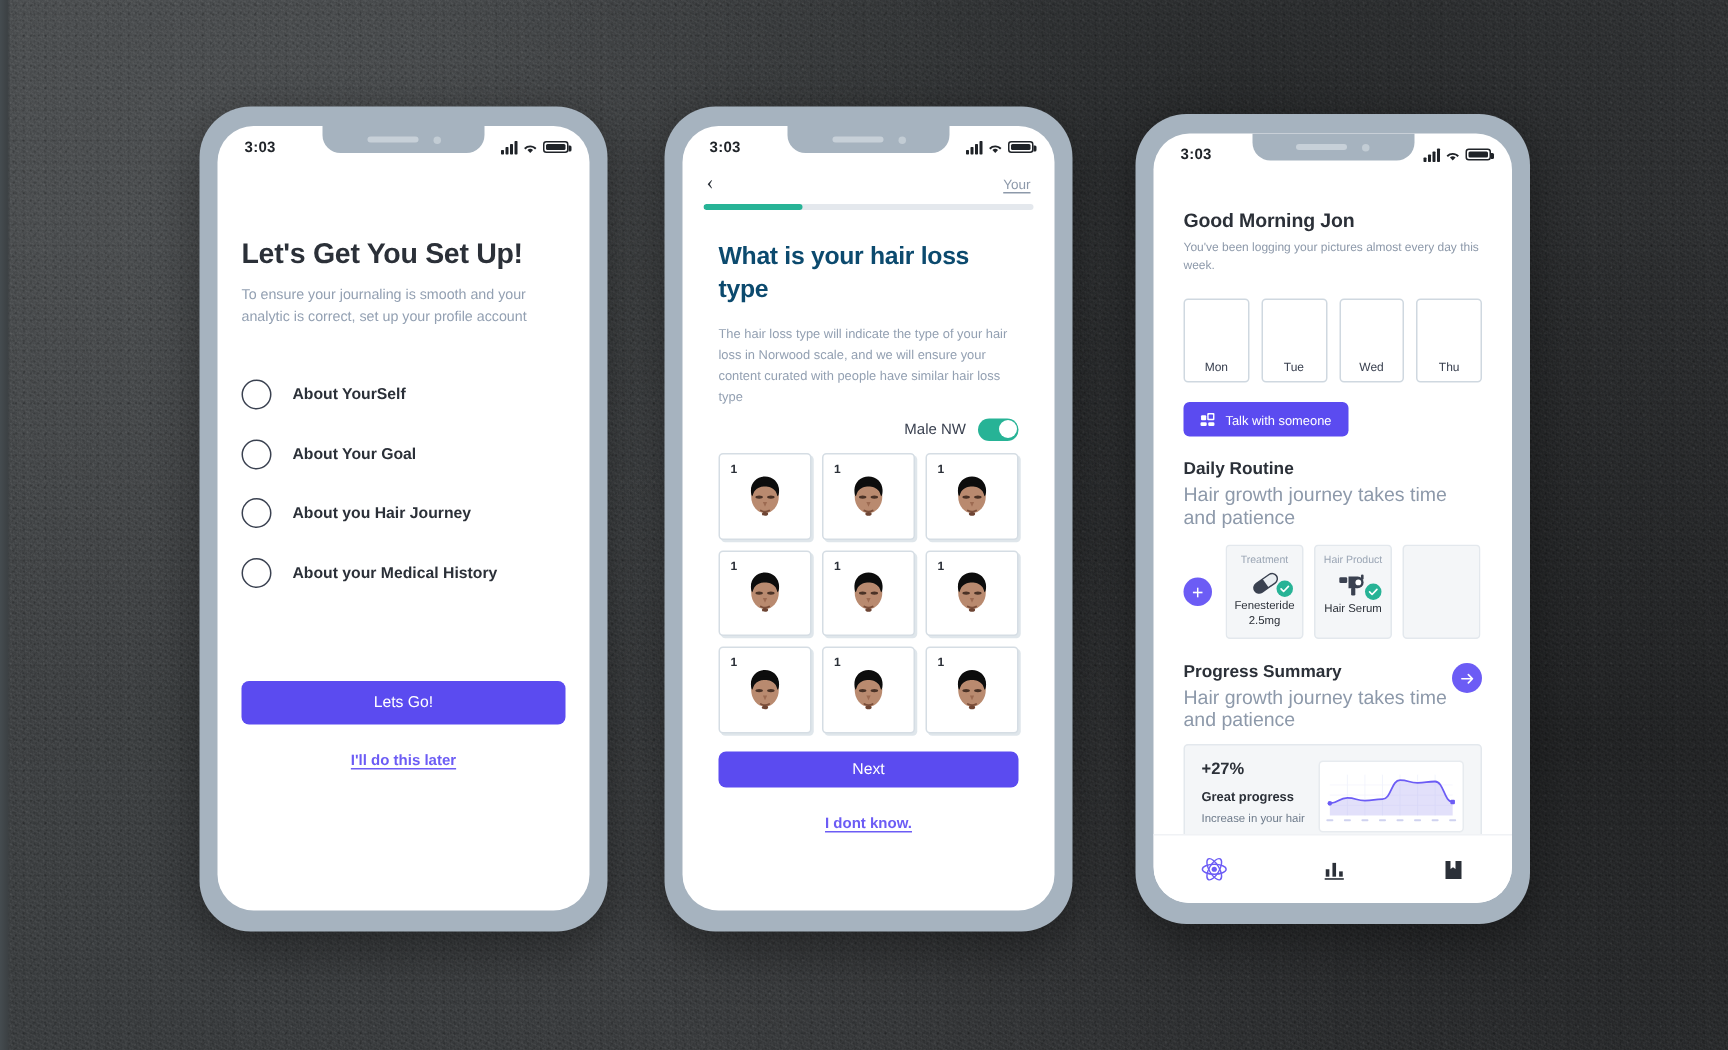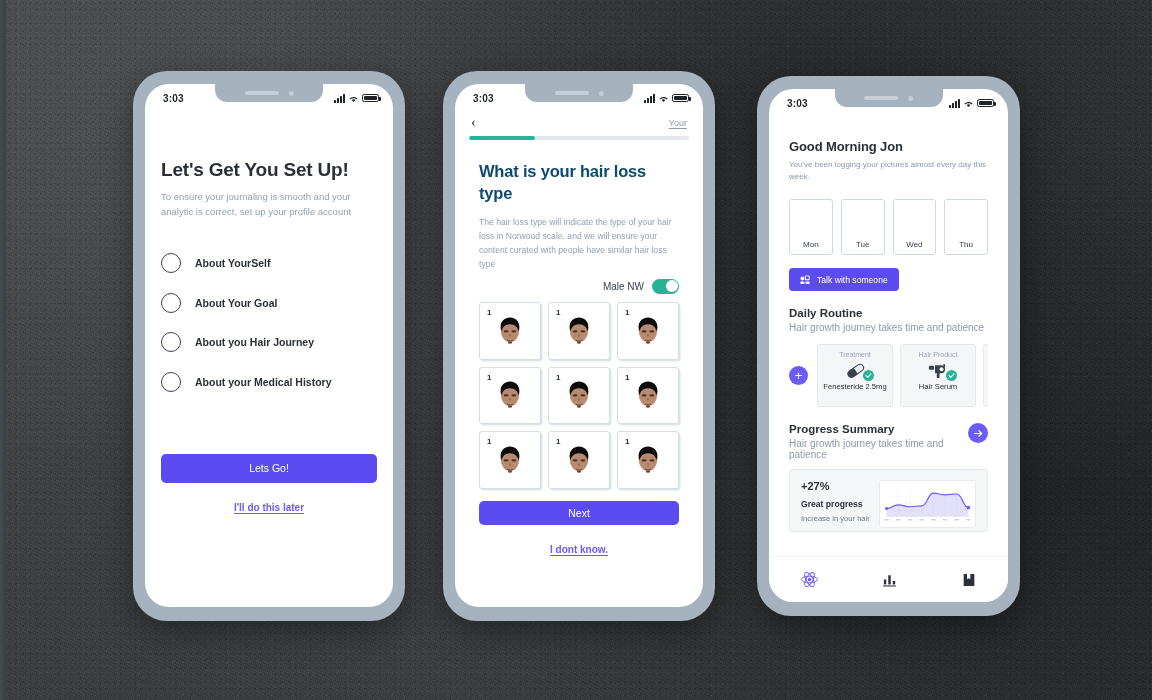--- a/index.html
+++ b/index.html
@@ -139,30 +139,30 @@
     display:flex; align-items:flex-end; justify-content:center; padding-bottom:5px;
     background:#fff; cursor:pointer;
   }
   .day span{ font-size:8px; color:#3a4150;}
   .talk-btn{
     margin-top:13px; display:inline-flex; align-items:center; gap:6px;
     background:#5b4bf0; color:#fff; border-radius:4px; padding:6px 11px;
     font-size:8.6px; cursor:pointer; border:none;
   }
   .sec-title{ font-size:11.5px; font-weight:700; color:#2b3038;}
-  .sec-sub{ font-size:10px; color:#8d99aa; margin-top:3px;}
+  .sec-sub{ font-size:13px; color:#8d99aa; margin-top:3px;}
   .routine-row{ display:flex; align-items:center; gap:9px; margin-top:11px;}
   .plus-btn{
     width:19px; height:19px; border-radius:50%; background:#6c5cf5; color:#fff; flex:none;
     display:flex; align-items:center; justify-content:center; font-size:13px; line-height:1; cursor:pointer;
     font-family:"Liberation Sans",sans-serif;
   }
   .prod-scroll{ display:flex; gap:7px; overflow:hidden; }
   .prod{
-    flex:none; width:76px; height:63px; background:#f4f6f8; border:1px solid #e3e8ed;
+    flex:none; width:52px; height:63px; background:#f4f6f8; border:1px solid #e3e8ed;
     border-radius:3px; display:flex; flex-direction:column; align-items:center;
     justify-content:flex-start; padding:6px 4px; cursor:pointer;
   }
   .prod .ptype{ font-size:7px; color:#9aa5b4; }
   .prod .picon{ position:relative; margin:4px 0 3px 0; height:17px; display:flex; align-items:center;}
   .prod .pname{ font-size:7.6px; color:#2b3038; text-align:center; line-height:1.3; font-weight:400;}
   .check-badge{
     position:absolute; right:-8px; bottom:-2px; width:11px; height:11px; border-radius:50%;
     background:#27b396; display:flex; align-items:center; justify-content:center;
   }

